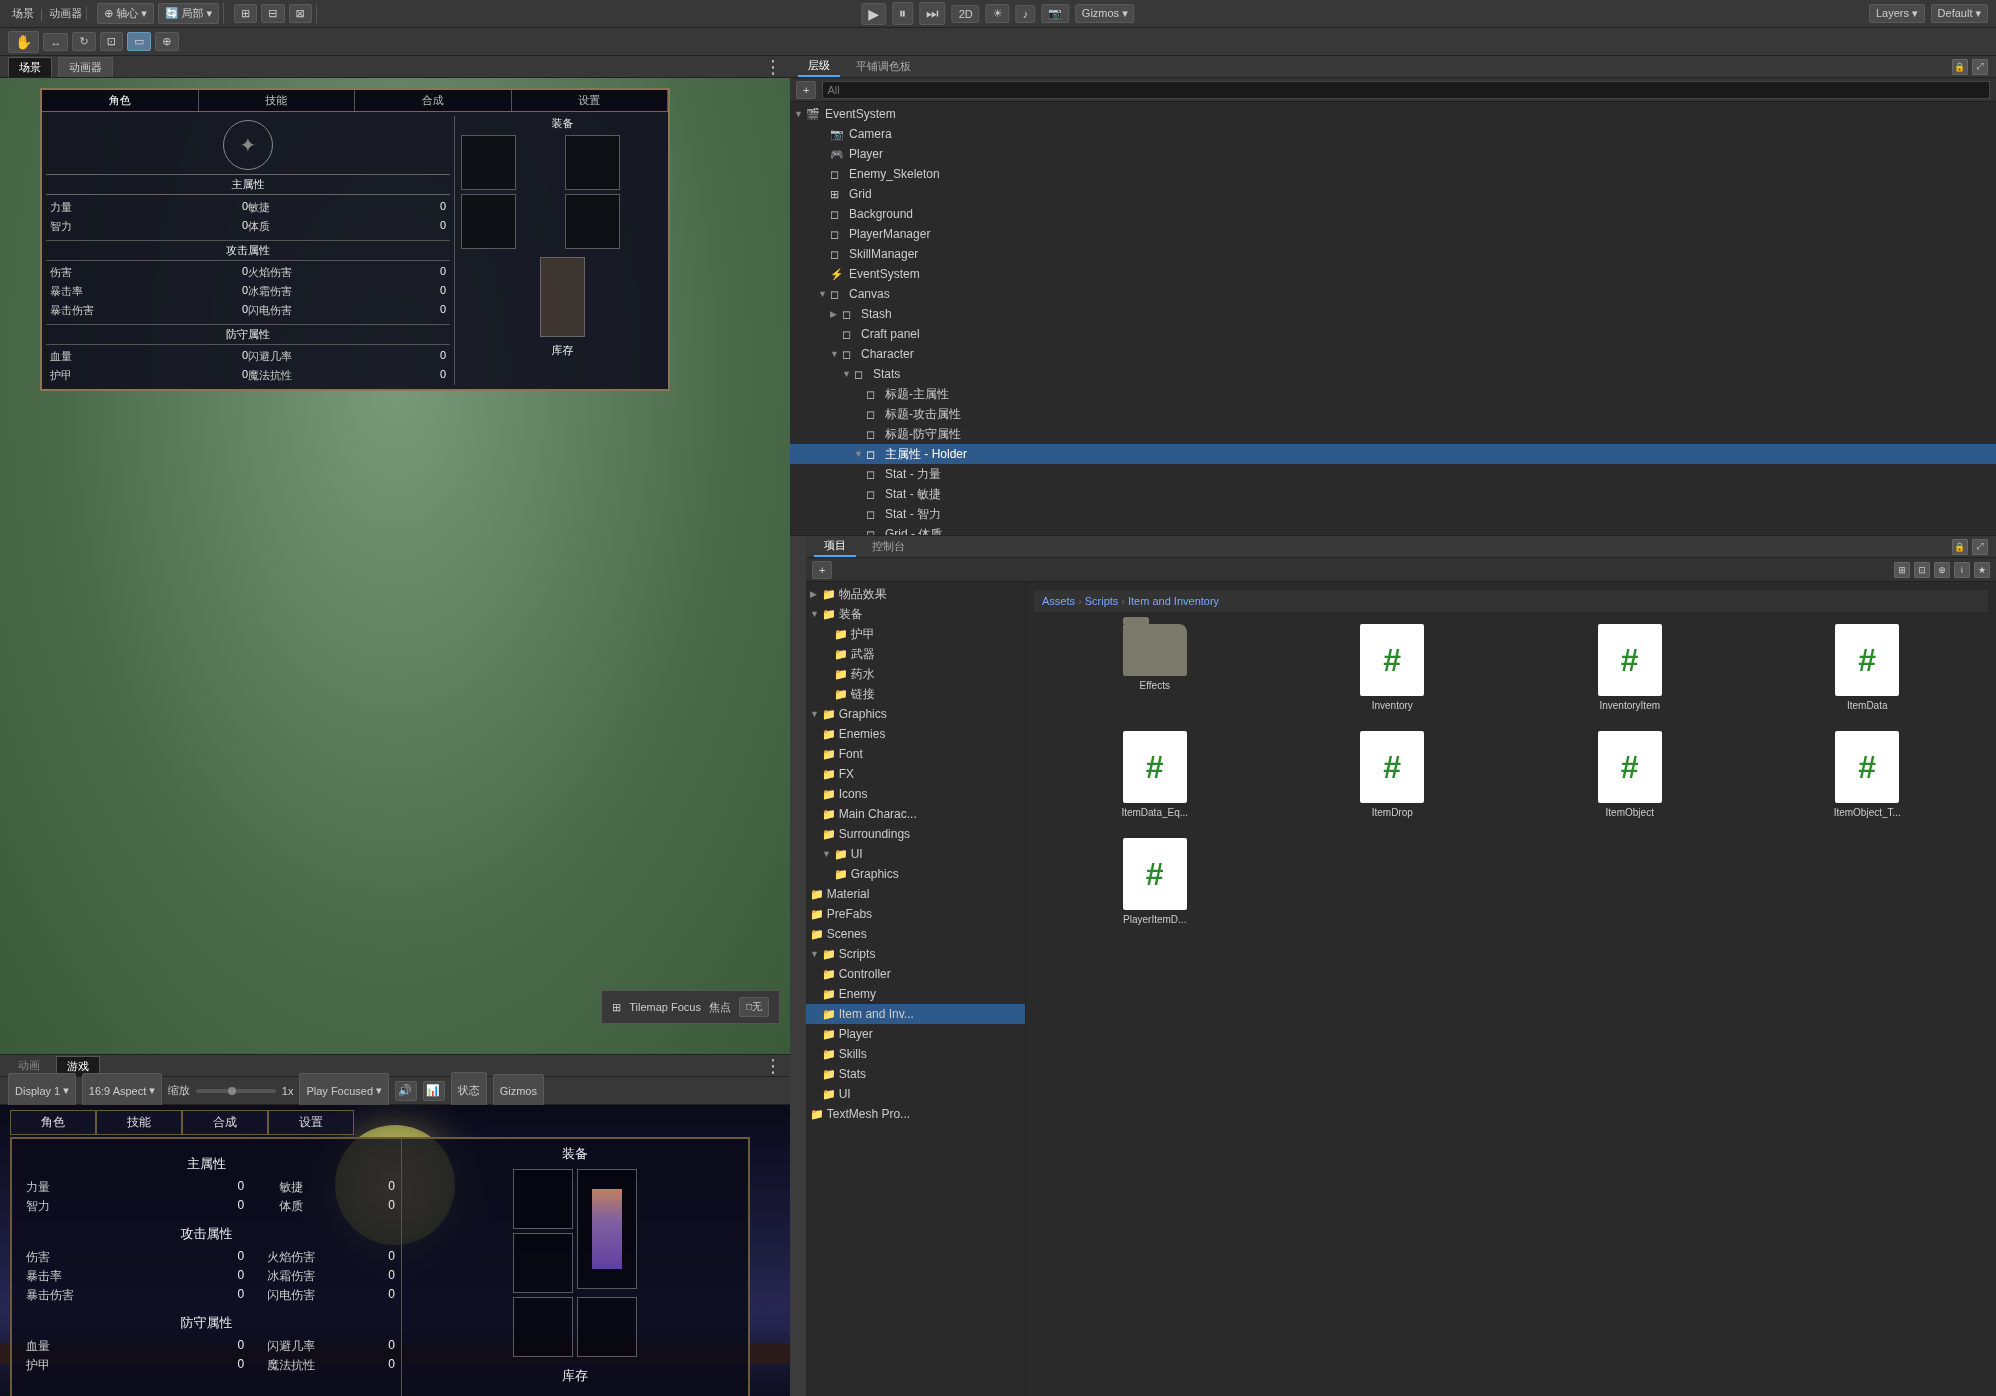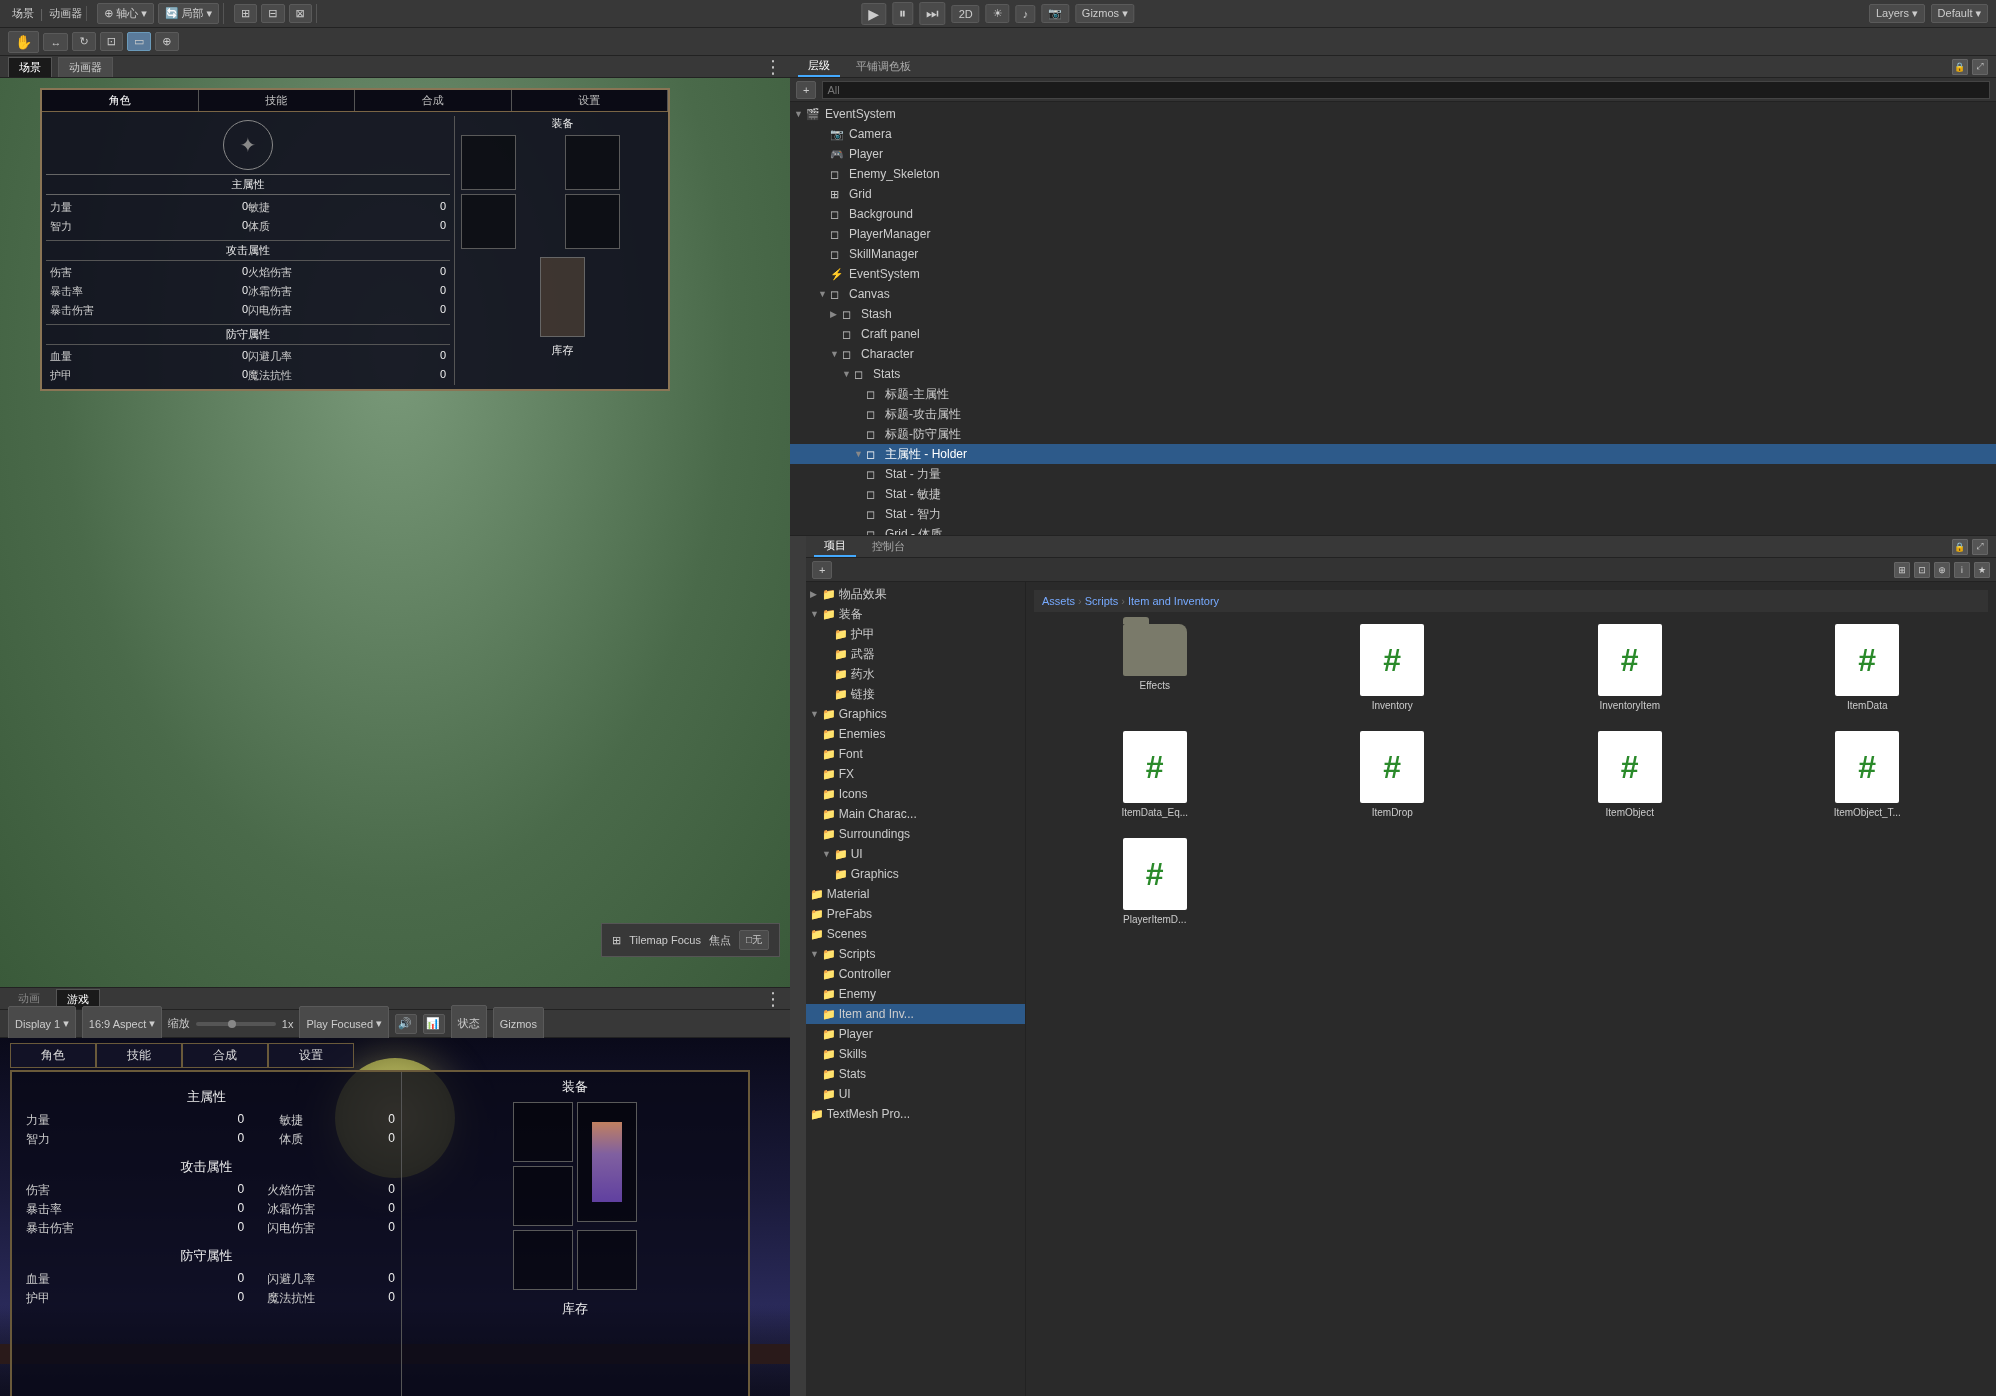--- a/index.html
+++ b/index.html
@@ -108,21 +108,21 @@
     .scene-canvas {
       width: 100%;
       height: calc(100% - 22px);
       background: #4a5a4a;
       position: relative;
       overflow: hidden;
     }
 
     
     .game-view {
-      height: 408px;
+      height: 341px;
       background: #1a1a1a;
       position: relative;
       overflow: hidden;
       flex-shrink: 0;
     }
 
     .game-header {
       height: 22px;
       background: #383838;
       display: flex;

